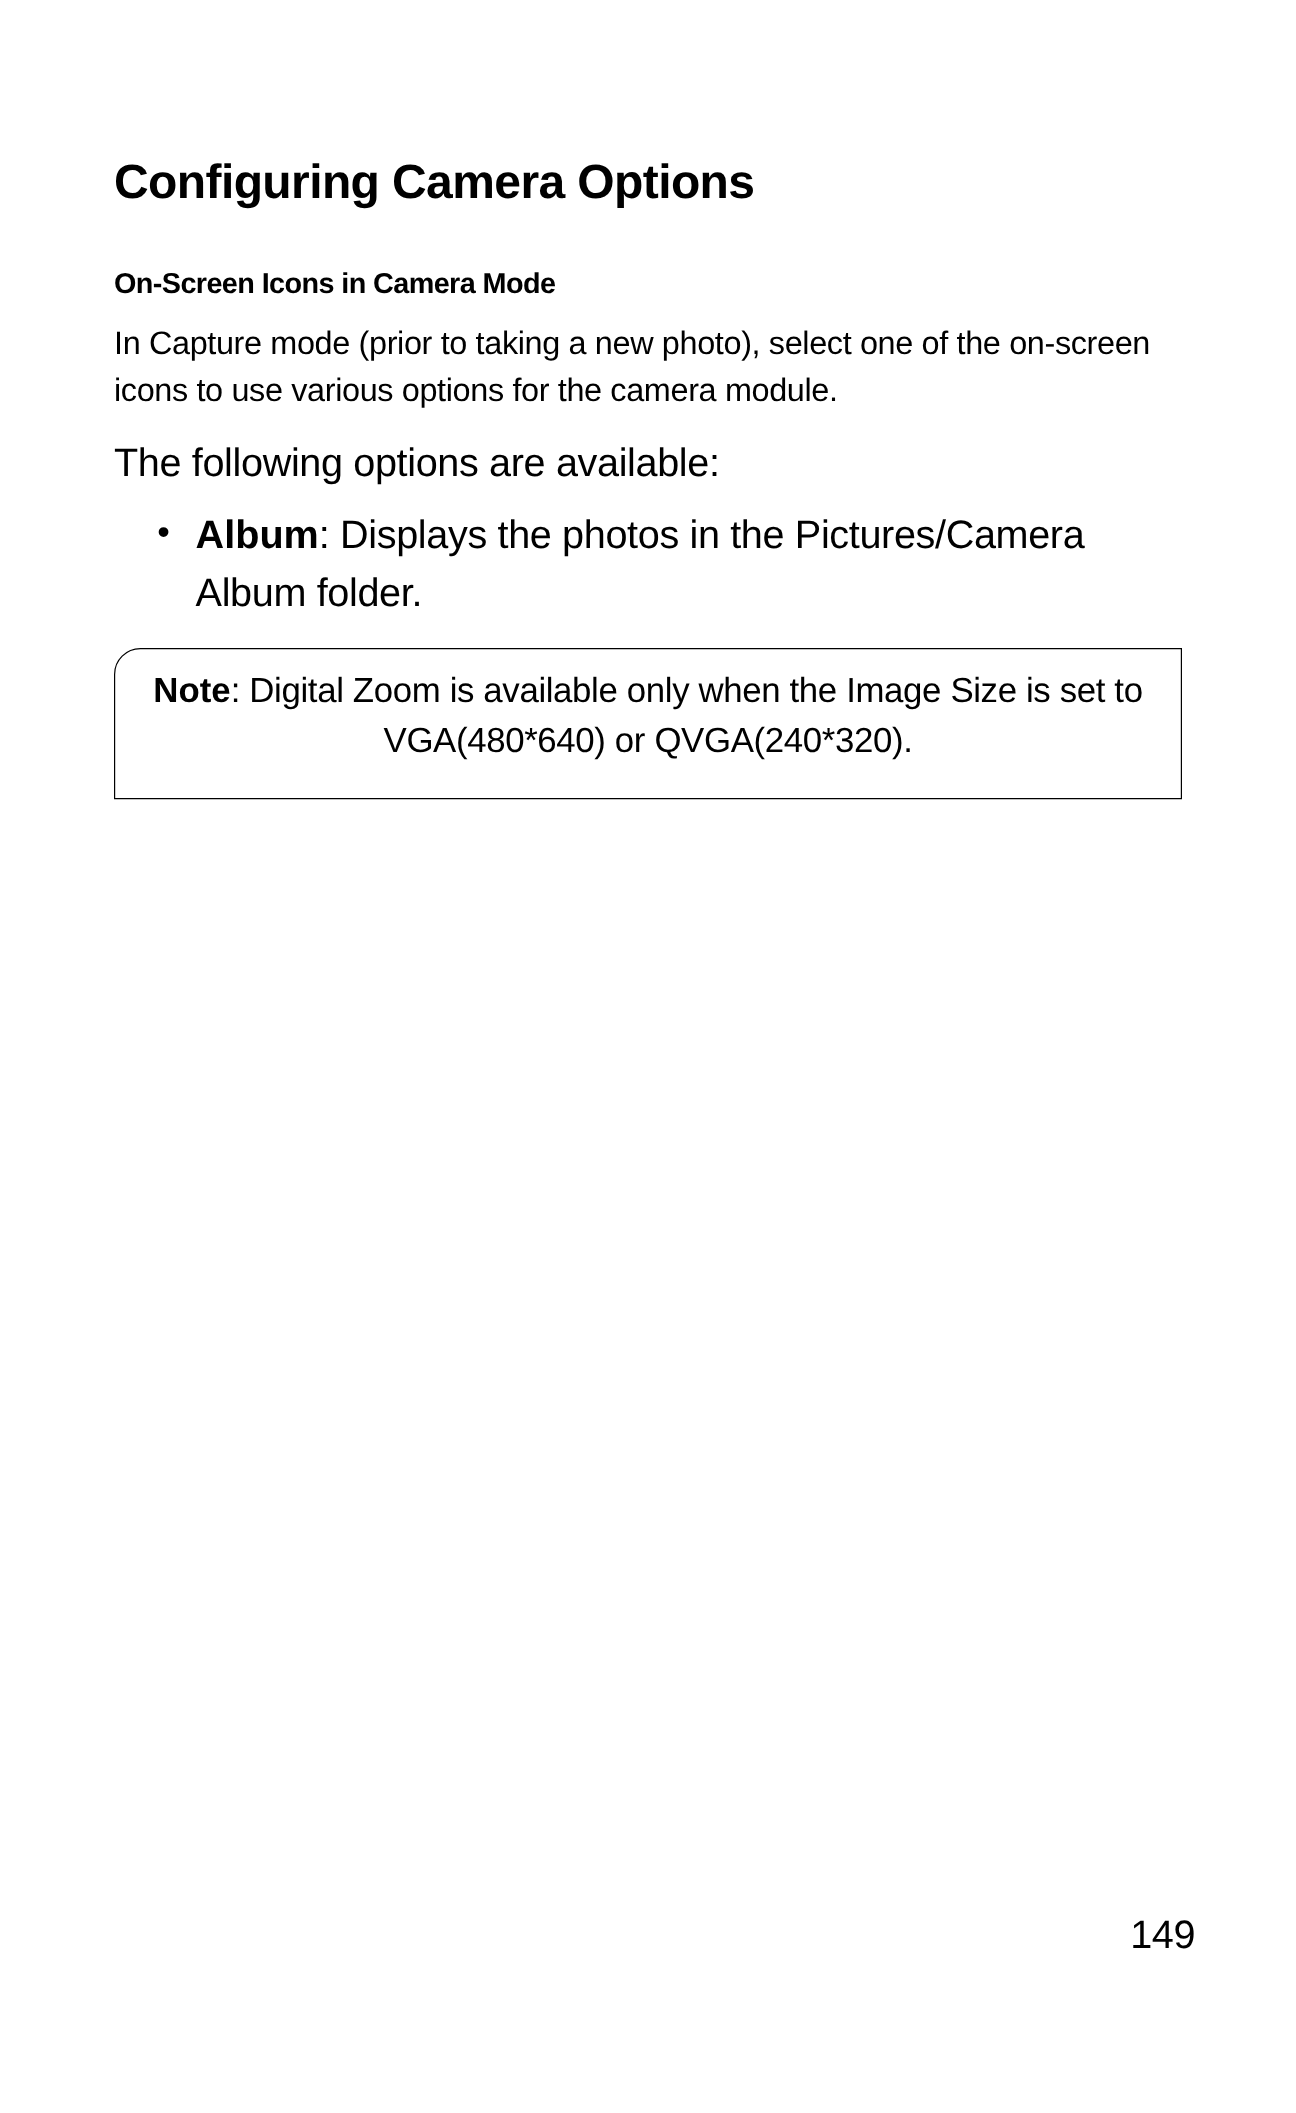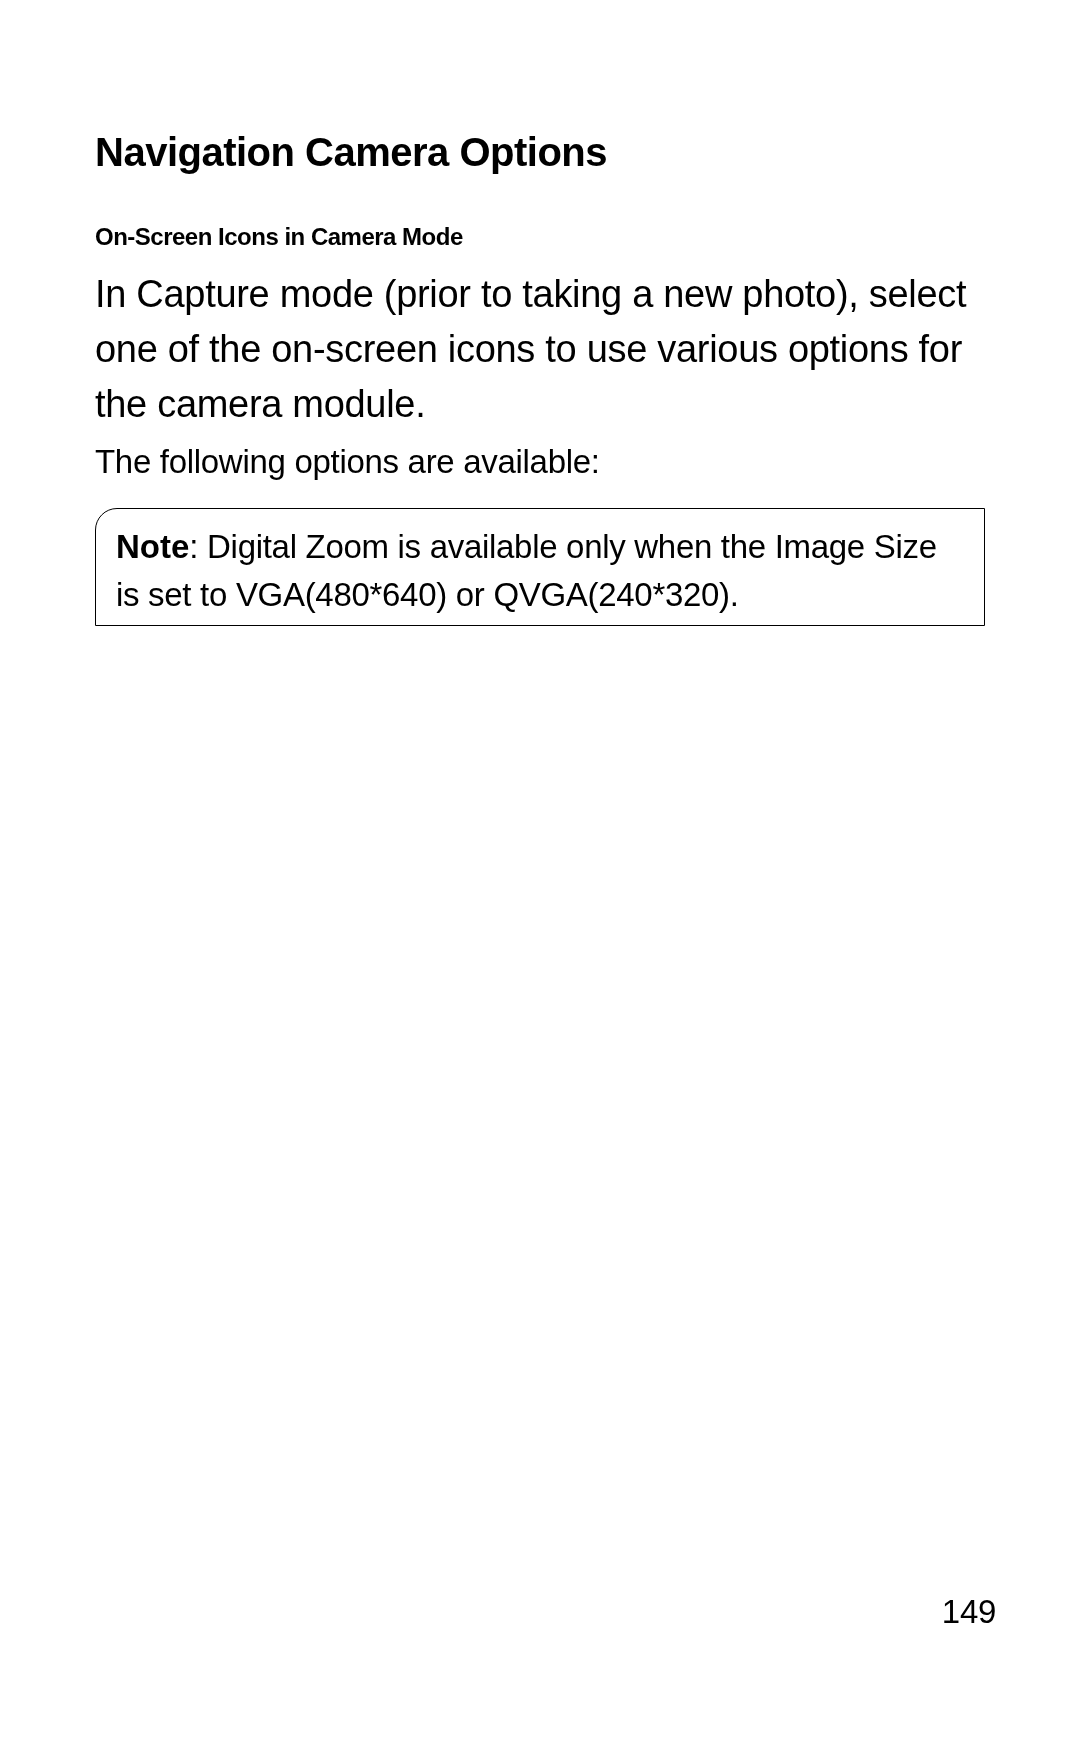--- a/index.html
+++ b/index.html
@@ -22,23 +22,23 @@
       margin-bottom: 48px;
       letter-spacing: -0.5px;
     }
     .subsection-title {
       font-size: 24px;
       font-weight: bold;
       margin-bottom: 16px;
       letter-spacing: -0.5px;
     }
     .body-text {
-      font-size: 38px;
+      font-size: 27px;
       line-height: 1.45;
-      margin-bottom: 6px;
+      margin-bottom: 17px;
       font-weight: normal;
       letter-spacing: -0.3px;
     }
     .options-intro {
       font-size: 33px;
       line-height: 1.45;
       margin-top: 6px;
       margin-bottom: 12px;
       letter-spacing: -0.3px;
     }
@@ -61,45 +61,49 @@
       font-size: 30px;
     }
     .bold-label {
       font-weight: bold;
       font-family: Arial, sans-serif;
       letter-spacing: 0px;
     }
     .note-box {
       border: 1.5px solid #000000;
       border-top-left-radius: 22px;
-      padding: 14px 20px 6px 20px;
+      padding: 14px 20px 26px 20px;
       margin-top: 22px;
-      font-size: 33px;
+      font-size: 29px;
       line-height: 1.45;
       letter-spacing: -0.3px;
+      text-align: center;
     }
     .page-number {
       position: absolute;
       bottom: 130px;
       right: 84px;
       font-size: 33px;
       letter-spacing: -0.3px;
     }
   </style>
 </head>
 <body>
 
-<h1 class="section-title">Navigation Camera Options</h1>
+<h1 class="section-title">Configuring Camera Options</h1>
 
 <h2 class="subsection-title">On-Screen Icons in Camera Mode</h2>
 
 <p class="body-text">In Capture mode (prior to taking a new photo), select one of the on-screen icons to use various options for the camera module.</p>
 
 <p class="options-intro">The following options are available:</p>
 
 <ul class="options-list">
+  <li>
+    <span class="bold-label">Album</span><span>: Displays the photos in the Pictures/Camera Album folder.</span>
+  </li>
 </ul>
 
 <div class="note-box">
   <span class="bold-label">Note</span><span>: Digital Zoom is available only when the Image Size is set to VGA(480*640) or QVGA(240*320).</span>
 </div>
 
 <div class="page-number">149</div>
 
 </body></html>

